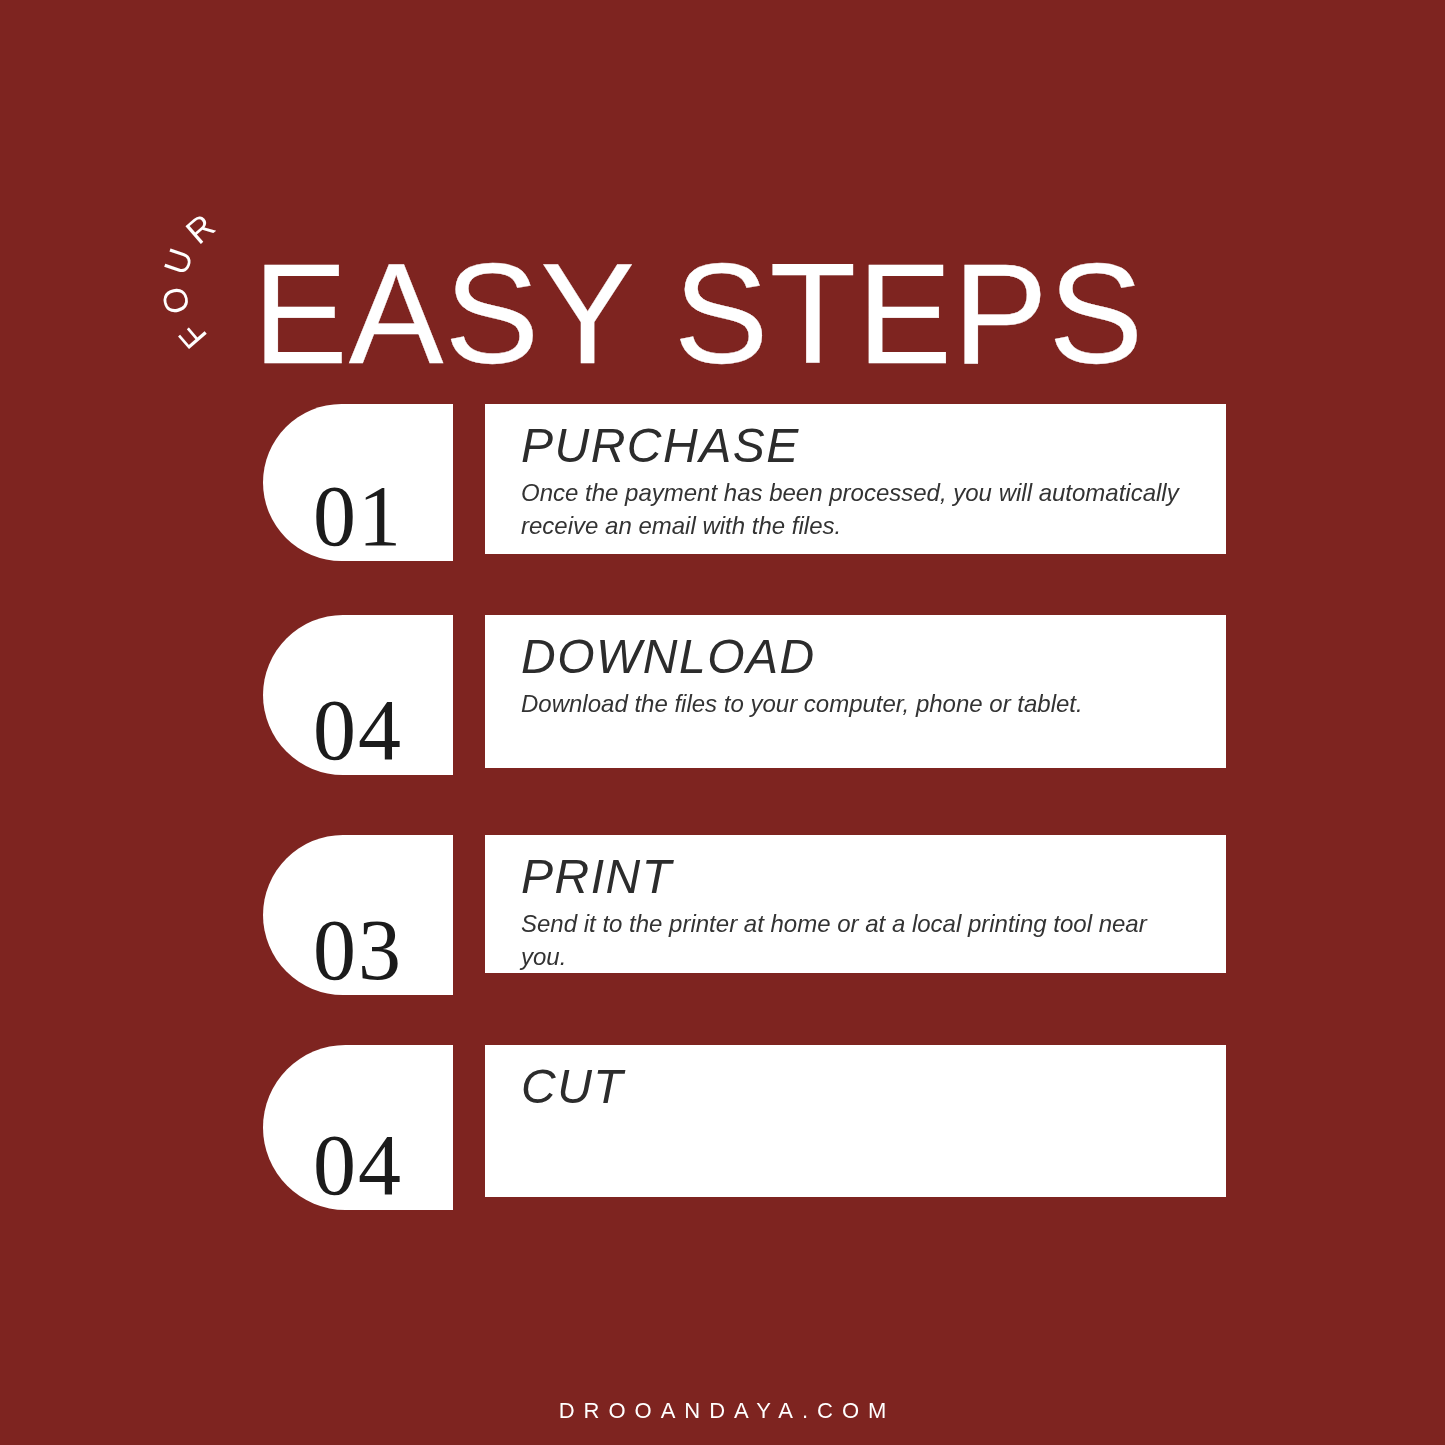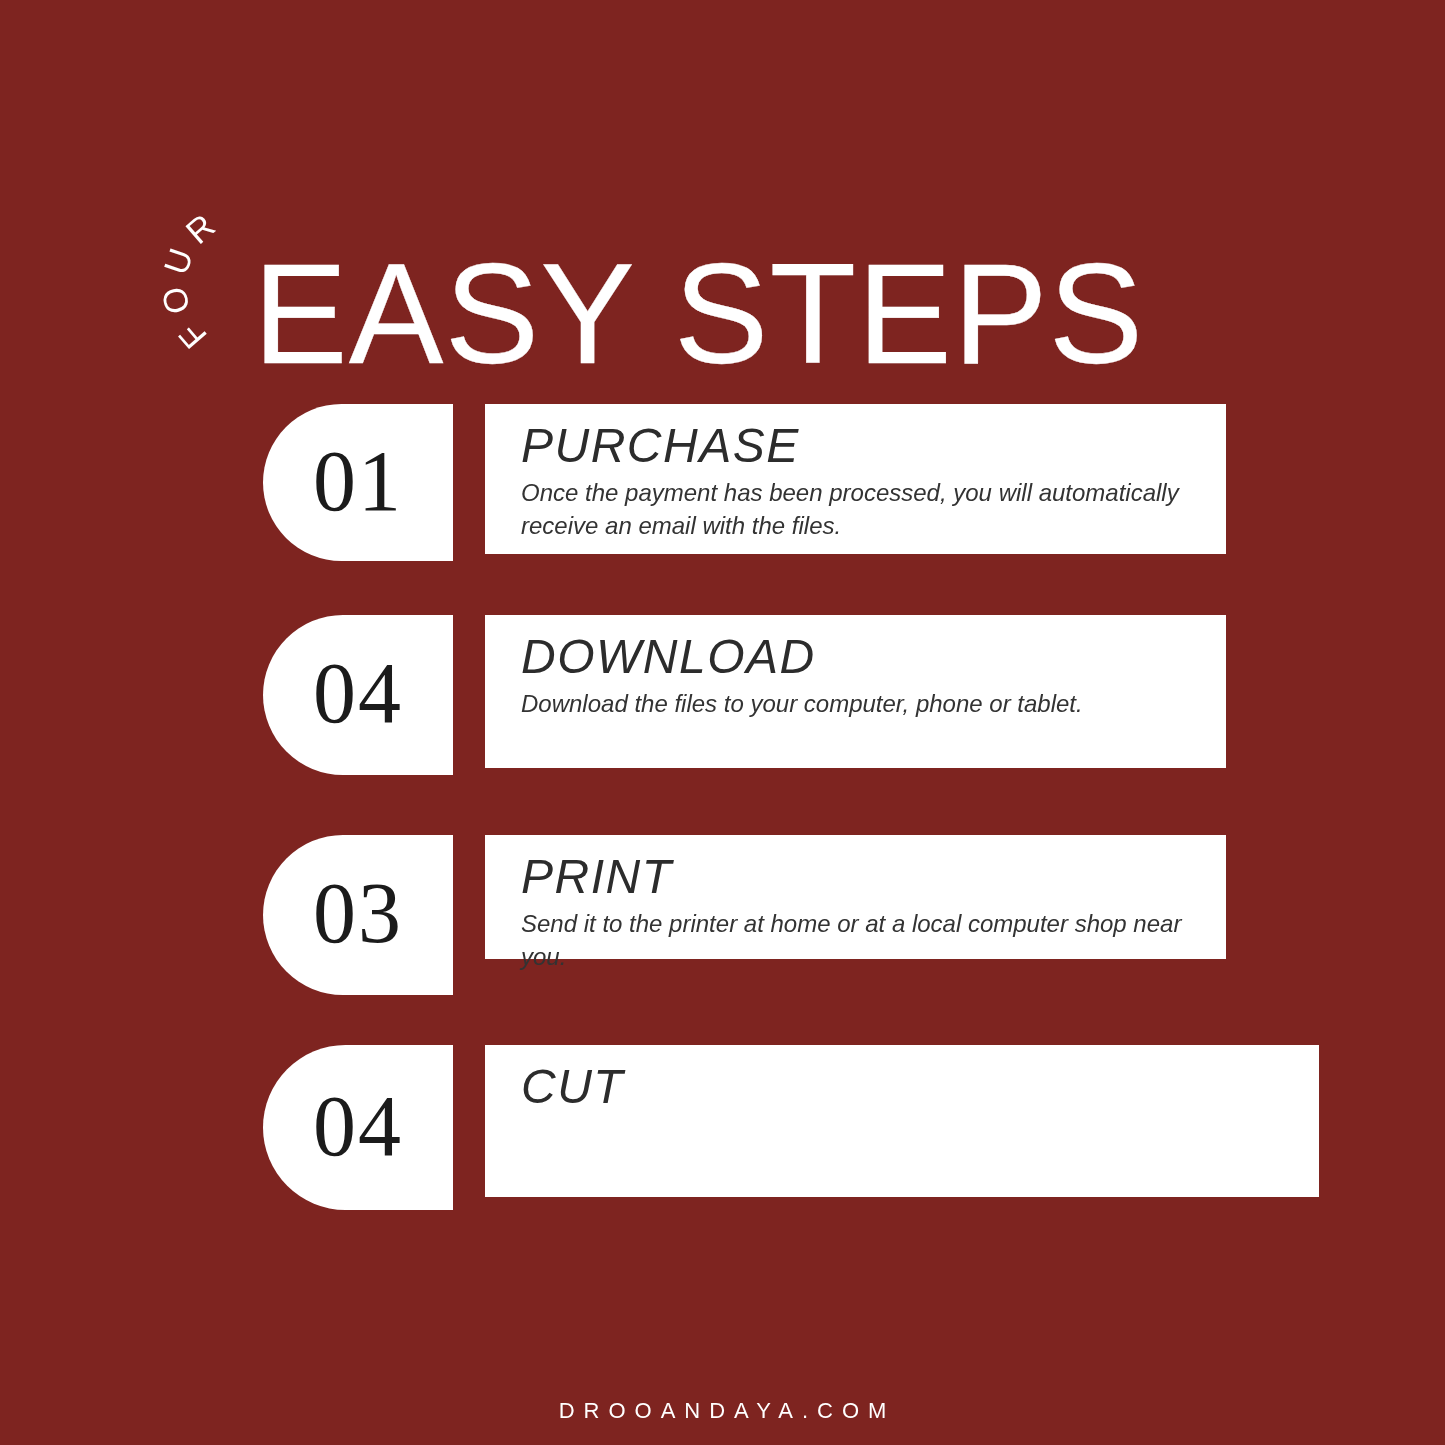--- a/index.html
+++ b/index.html
@@ -60,21 +60,21 @@
     left:263px;
     width:963px;
   }
   .badge {
     position:absolute;
     left:0; top:0;
     width:190px;
     background:#FFFFFF;
     border-radius:95px 0 0 95px;
     display:flex;
-    align-items:center;
+    align-items:flex-end;
     justify-content:center;
   }
   .badge-num {
     font-family:"Liberation Serif", serif;
     font-weight:400;
     font-size:86px;
     color:#1B1B1B;
     letter-spacing:2px;
     line-height:1;
     transform:translateY(-2px);
@@ -112,26 +112,26 @@
   #step-1 .badge { height:157px; }
   #step-1 .panel { top:0; width:741px; height:150px; }
 
   #step-2 { top:615px; }
   #step-2 .badge { height:160px; }
   #step-2 .panel { top:0; width:741px; height:153px; }
   #step-2 .panel-desc { max-width:720px; }
 
   #step-3 { top:835px; }
   #step-3 .badge { height:160px; }
-  #step-3 .panel { top:0; width:741px; height:124px; }
+  #step-3 .panel { top:0; width:741px; height:138px; }
   #step-3 .panel-desc { max-width:730px; }
 
   #step-4 { top:1045px; }
   #step-4 .badge { height:165px; }
-  #step-4 .panel { top:0; width:834px; height:152px; }
+  #step-4 .panel { top:0; width:741px; height:152px; }
 
   
   #footer {
     position:absolute;
     left:0; top:1362px;
     width:100%;
     text-align:center;
     color:#FFFFFF;
     font-family:"Liberation Sans", sans-serif;
     font-weight:400;
@@ -176,21 +176,21 @@
         <div class="panel-desc">Download the files to your computer, phone or tablet.</div>
       </div>
     </div>
 
     <div class="step" id="step-3">
       <div class="badge">
         <span class="badge-num">03</span>
       </div>
       <div class="panel">
         <div class="panel-title">PRINT</div>
-        <div class="panel-desc">Send it to the printer at home or at a local computer shop near you.</div>
+        <div class="panel-desc">Send it to the printer at home or at a local printing tool near you.</div>
       </div>
     </div>
 
     <div class="step" id="step-4">
       <div class="badge">
         <span class="badge-num">04</span>
       </div>
       <div class="panel">
         <div class="panel-title">CUT</div>
       </div>

